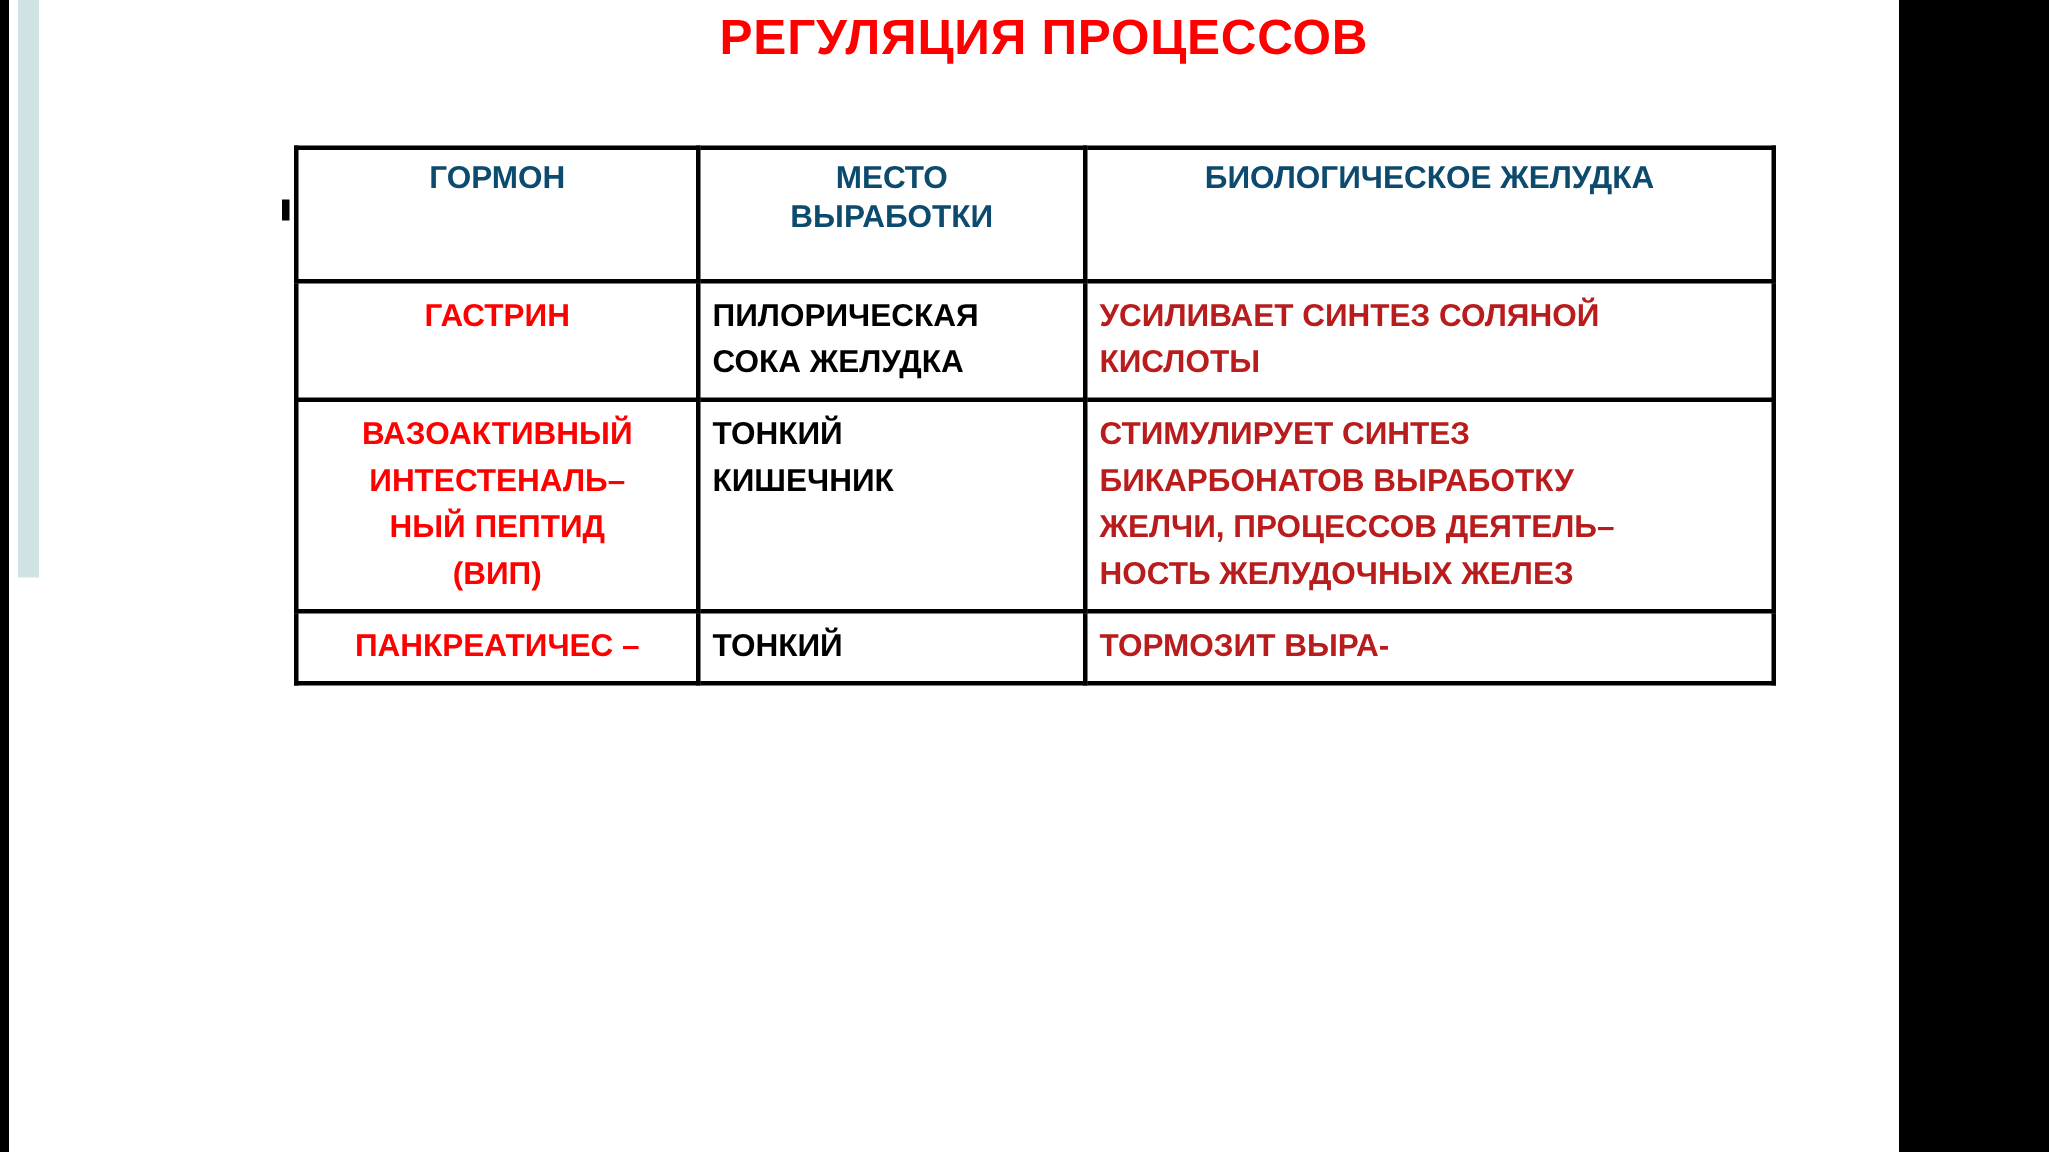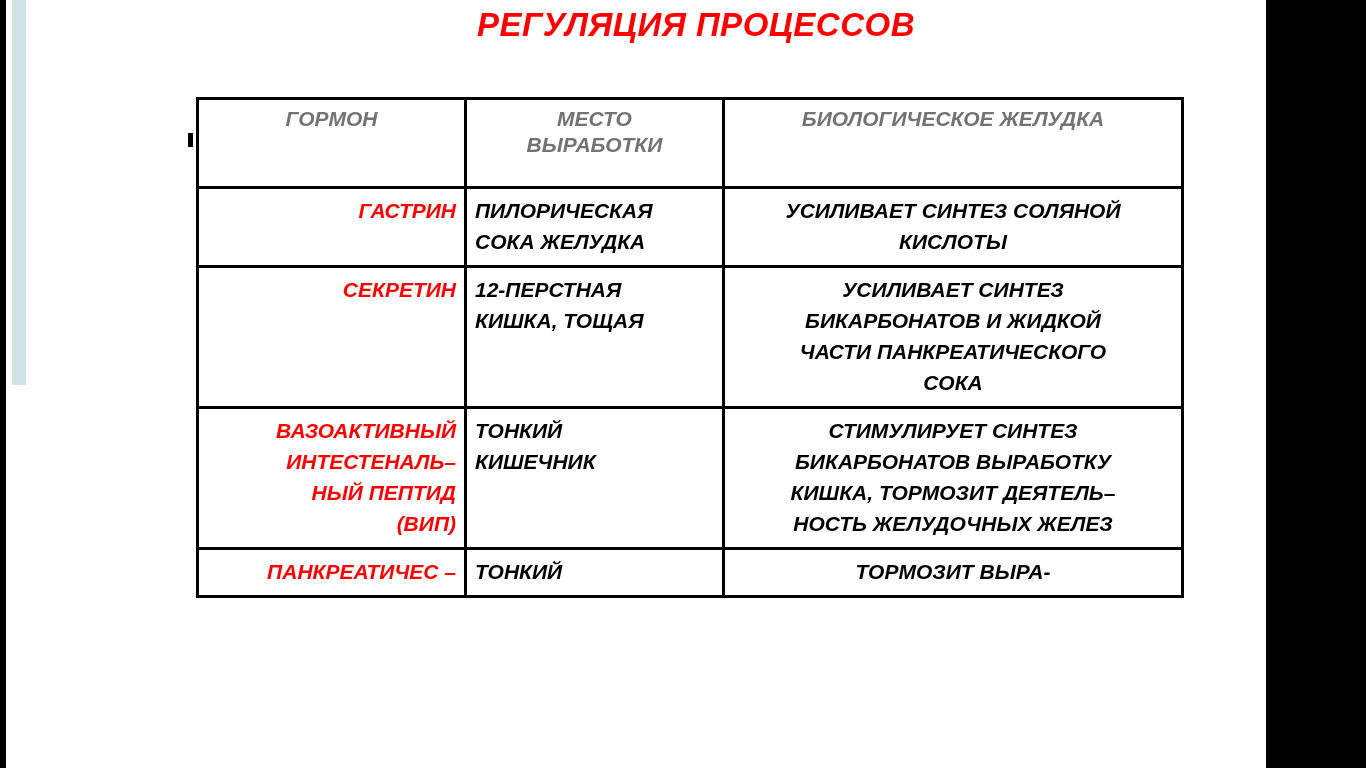--- a/index.html
+++ b/index.html
@@ -13,21 +13,20 @@
     overflow: hidden;
     font-family: "Liberation Sans", sans-serif;
   }
   .slide {
     position: absolute;
     left: 0;
     top: 0;
     width: 1366px;
     height: 768px;
     background: #000000;
-    font-style: italic;
   }
   .slide-canvas {
     position: absolute;
     left: 6px;
     top: 0px;
     width: 1260px;
     height: 768px;
     background: #ffffff;
   }
   .left-accent {
@@ -65,45 +64,45 @@
     border: 3px solid #000000;
     vertical-align: top;
     padding: 6px 8px 8px 8px;
   }
   col.c1 { width: 268px; }
   col.c2 { width: 258px; }
   col.c3 { width: 459px; }
 
   .hdr {
     text-align: center;
-    color: #737373;
+    color: #0c4a6e;
     font-weight: bold;
     font-size: 21px;
     line-height: 26px;
     vertical-align: middle;
   }
   .hdr-row td { height: 72px; vertical-align: middle; }
 
   .c-hormone {
-    text-align: right;
+    text-align: center;
     color: #ff0000;
     font-weight: bold;
     font-size: 21px;
     line-height: 31px;
   }
   .c-place {
     text-align: left;
     color: #000000;
     font-weight: bold;
     font-size: 21px;
     line-height: 31px;
   }
   .c-action {
-    text-align: center;
-    color: #000000;
+    text-align: left;
+    color: #b91c1c;
     font-weight: bold;
     font-size: 21px;
     line-height: 31px;
   }
   .tick {
     position: absolute;
     left: 182px;
     top: 133px;
     width: 5px;
     height: 14px;
@@ -152,52 +151,37 @@
             <div>ПИЛОРИЧЕСКАЯ</div>
             <div>СОКА ЖЕЛУДКА</div>
           </td>
           <td class="c-action">
             <div>УСИЛИВАЕТ СИНТЕЗ СОЛЯНОЙ</div>
             <div>КИСЛОТЫ</div>
           </td>
         </tr>
 
 
-        <tr>
-          <td class="c-hormone">
-            <div>СЕКРЕТИН</div>
-          </td>
-          <td class="c-place">
-            <div>12-ПЕРСТНАЯ</div>
-            <div>КИШКА, ТОЩАЯ</div>
-          </td>
-          <td class="c-action">
-            <div>УСИЛИВАЕТ СИНТЕЗ</div>
-            <div>БИКАРБОНАТОВ И ЖИДКОЙ</div>
-            <div>ЧАСТИ ПАНКРЕАТИЧЕСКОГО</div>
-            <div>СОКА</div>
-          </td>
-        </tr>
 
 
         <tr>
           <td class="c-hormone">
             <div>ВАЗОАКТИВНЫЙ</div>
             <div>ИНТЕСТЕНАЛЬ–</div>
             <div>НЫЙ  ПЕПТИД</div>
             <div>(ВИП)</div>
           </td>
           <td class="c-place">
             <div>ТОНКИЙ</div>
             <div>КИШЕЧНИК</div>
           </td>
           <td class="c-action">
             <div>СТИМУЛИРУЕТ СИНТЕЗ</div>
             <div>БИКАРБОНАТОВ ВЫРАБОТКУ</div>
-            <div>КИШКА, ТОРМОЗИТ ДЕЯТЕЛЬ–</div>
+            <div>ЖЕЛЧИ, ПРОЦЕССОВ ДЕЯТЕЛЬ–</div>
             <div>НОСТЬ ЖЕЛУДОЧНЫХ ЖЕЛЕЗ</div>
           </td>
         </tr>
 
         <tr>
           <td class="c-hormone">
             <div>ПАНКРЕАТИЧЕС –</div>
 
           </td>
           <td class="c-place">

